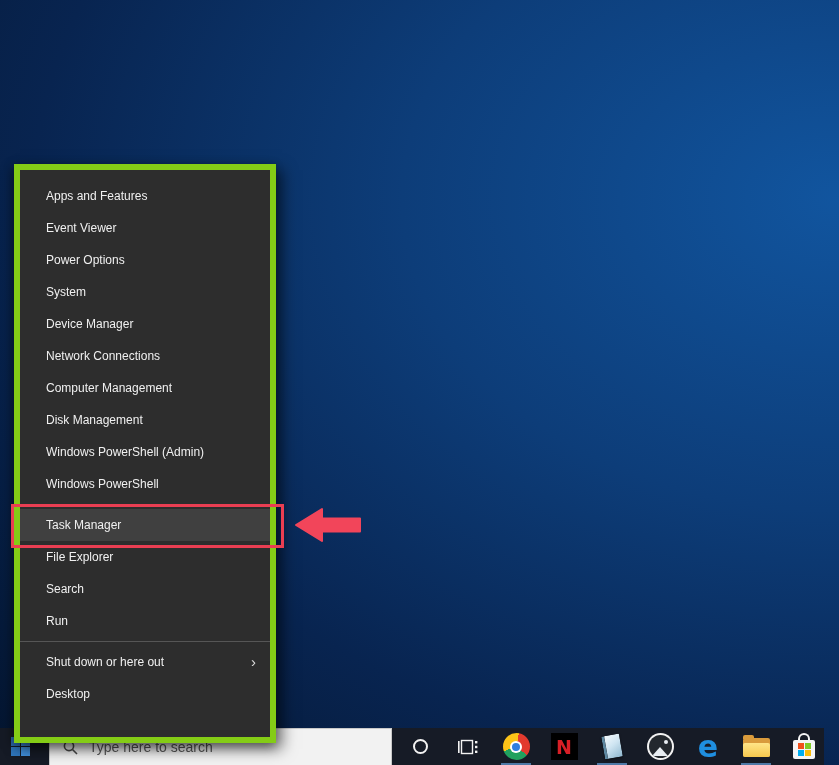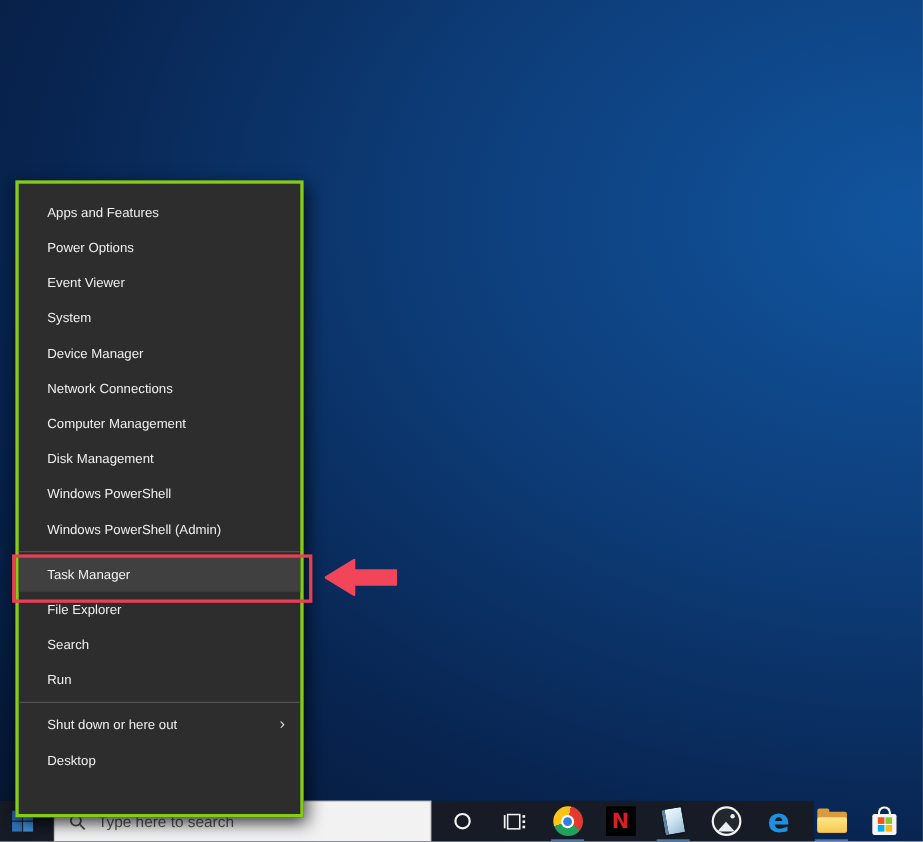--- a/index.html
+++ b/index.html
@@ -6,21 +6,21 @@
   html,body { width:839px; height:765px; overflow:hidden; }
   body {
     font-family:"Liberation Sans", sans-serif;
     position:relative;
     background:
       radial-gradient(1150px 820px at 100% 26%, #11559f 0%, #0d3d79 38%, #082450 70%, #051630 100%);
   }
 
   
   .taskbar {
-    position:absolute; left:0; bottom:0; width:740px; height:37px;
+    position:absolute; left:0; bottom:0; width:824px; height:37px;
     background:#161b26; z-index:2; display:flex; align-items:stretch;
   }
   .start-btn { position:absolute; left:0; top:0; width:48px; height:37px; display:flex; align-items:center; justify-content:center; }
   .win-logo { width:19px; height:19px; display:grid; grid-template-columns:9px 9px; grid-template-rows:9px 9px; gap:1px; transform:translateX(-4px); }
   .win-logo span:nth-child(1){ background:#2c6cb0; }
   .win-logo span:nth-child(2){ background:#3b86d4; }
   .win-logo span:nth-child(3){ background:#2f76bd; }
   .win-logo span:nth-child(4){ background:#4190dd; }
 
   .search-box {
@@ -75,21 +75,21 @@
     display:flex; align-items:center; justify-content:center; }
   .store-bag .grid { display:grid; grid-template-columns:6px 6px; grid-template-rows:6px 6px; gap:1px; }
   .store-bag .grid span:nth-child(1){ background:#f1511b; }
   .store-bag .grid .g2{ background:#80cc28; }
   .store-bag .grid .g3{ background:#00adef; }
   .store-bag .grid .g4{ background:#fbbc09; }
 
   
   .winx-menu {
     position:absolute; left:14px; top:164px; width:262px; height:579px;
-    background:#2d2d2d; border:3px solid #84cc16; z-index:5;
+    background:#2d2d2d; border:6px solid #84cc16; z-index:5;
     padding-top:10px;
     box-shadow:6px 6px 14px rgba(0,0,0,.55), -3px 3px 10px rgba(0,0,0,.35);
   }
   .menu-item {
     height:32px; line-height:32px; padding-left:26px;
     color:#f0f0f0; font-size:12px; white-space:nowrap; cursor:default;
     display:flex; align-items:center;
   }
   .menu-item .lbl { flex:1 1 auto; }
   .menu-item.hover { background:#404040; }
@@ -182,45 +182,45 @@
       </div>
     </div>
   </div>
 </div>
 
 <div class="winx-menu">
   <div class="menu-item">
       <span class="lbl">Apps and Features</span>
     </div>
   <div class="menu-item">
+      <span class="lbl">Event Viewer</span>
+    </div>
+  <div class="menu-item">
       <span class="lbl">Power Options</span>
     </div>
   <div class="menu-item">
-      <span class="lbl">Event Viewer</span>
-    </div>
-  <div class="menu-item">
       <span class="lbl">System</span>
     </div>
   <div class="menu-item">
       <span class="lbl">Device Manager</span>
     </div>
   <div class="menu-item">
       <span class="lbl">Network Connections</span>
     </div>
   <div class="menu-item">
       <span class="lbl">Computer Management</span>
     </div>
   <div class="menu-item">
       <span class="lbl">Disk Management</span>
     </div>
   <div class="menu-item">
+      <span class="lbl">Windows PowerShell (Admin)</span>
+    </div>
+  <div class="menu-item">
       <span class="lbl">Windows PowerShell</span>
-    </div>
-  <div class="menu-item">
-      <span class="lbl">Windows PowerShell (Admin)</span>
     </div>
   <div class="menu-sep"></div>
   <div class="menu-item hover">
       <span class="lbl">Task Manager</span>
     </div>
   <div class="menu-item">
       <span class="lbl">File Explorer</span>
     </div>
   <div class="menu-item">
       <span class="lbl">Search</span>

